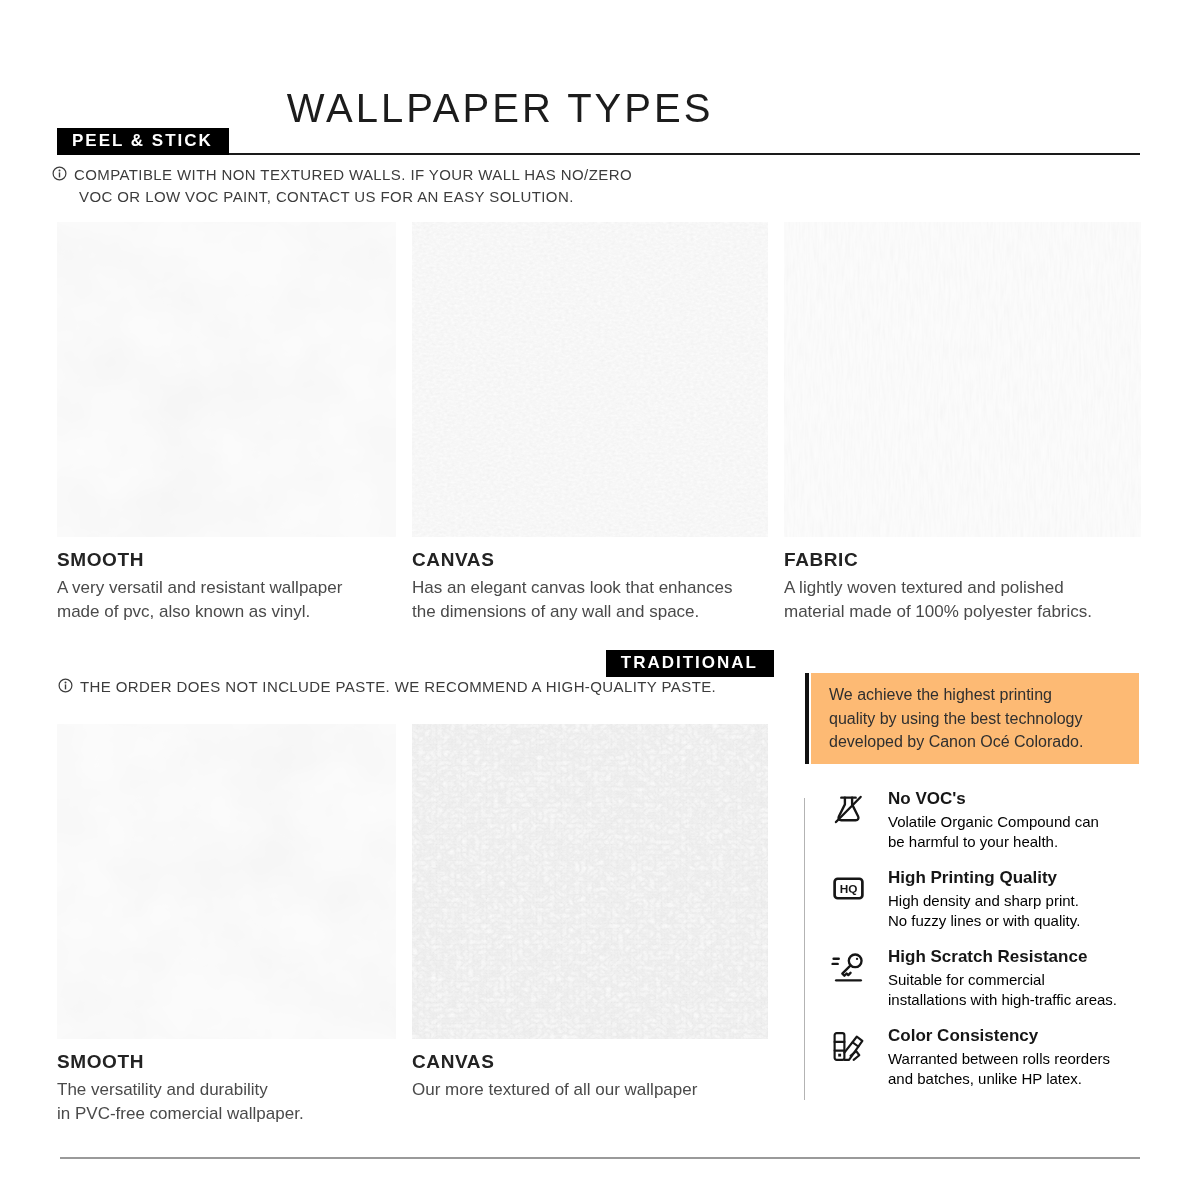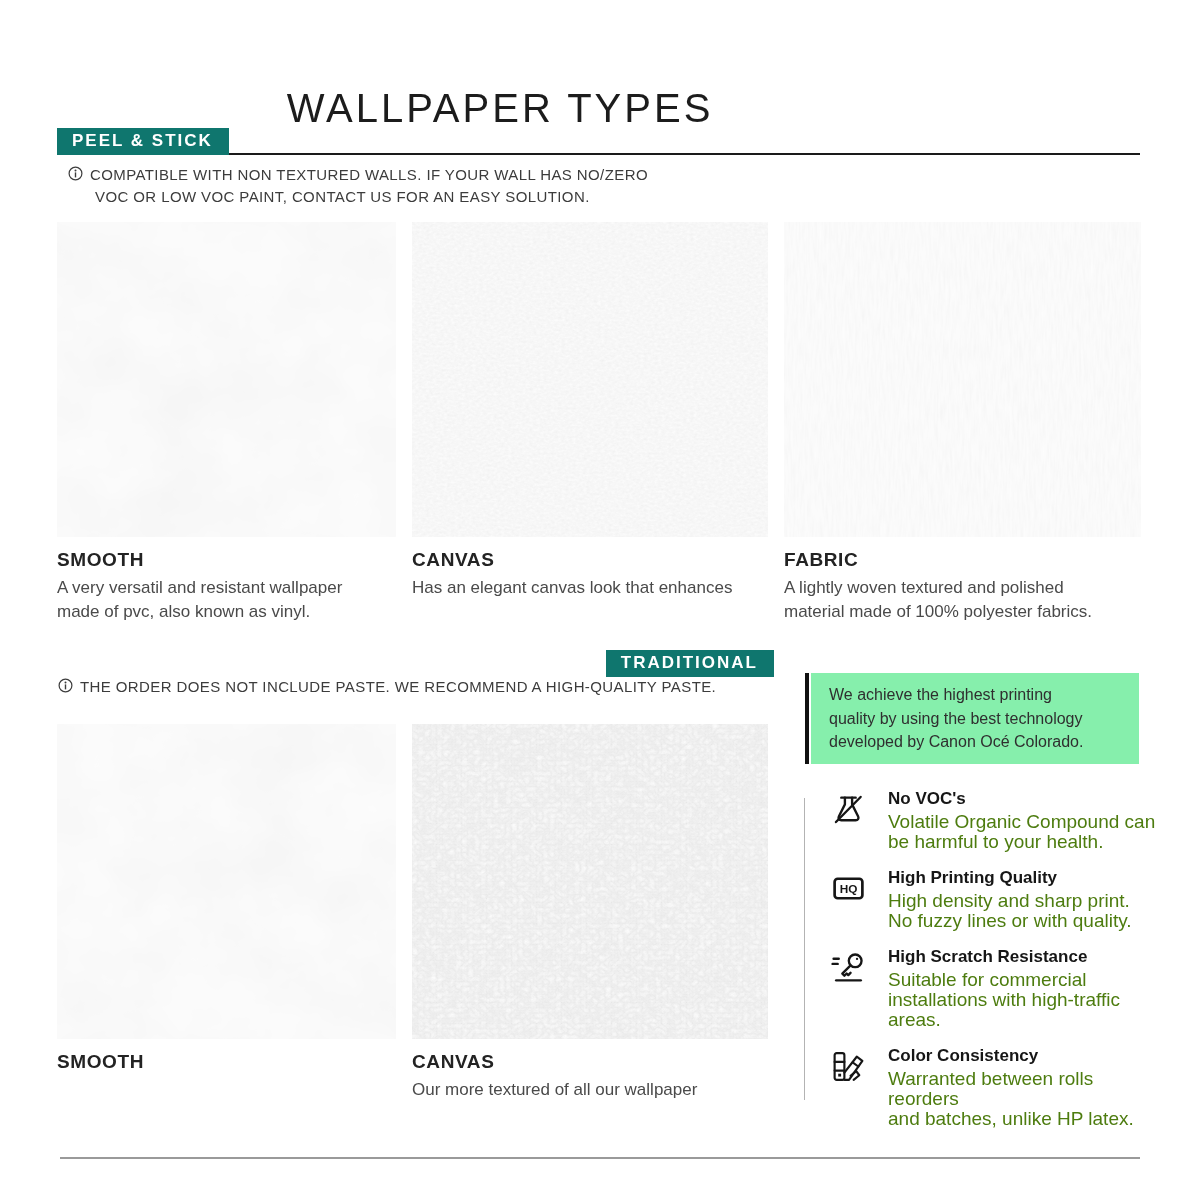--- a/index.html
+++ b/index.html
@@ -12,31 +12,31 @@
 
   
   .page-title{
     top:58px;left:0;width:1000px;text-align:center;
     font-size:40px;font-weight:400;letter-spacing:3px;color:#1c1c1c;margin-top:28px;
   }
 
   
   .section-bar{display:flex;align-items:flex-end;}
   .bar-box{
-    background:#0f766e;color:#ffffff;
+    background:#000000;color:#ffffff;
     font-size:17px;font-weight:700;letter-spacing:2px;
     padding:3px 16px 4px 15px;line-height:20px;
   }
   .bar-line{flex:1;border-bottom:2px solid #1a1a1a;height:0;}
   .sec1{top:128px;left:57px;width:1083px;}
   .sec2{top:650px;left:57px;width:717px;flex-direction:column;}
 
   
   .note{display:flex;gap:7px;color:#3c3c3c;}
-  .note-1{top:164px;left:68px;}
+  .note-1{top:164px;left:52px;}
   .note-2{top:676px;left:58px;}
   .note svg{margin-top:2px;flex-shrink:0;}
   .note-text{font-size:15px;letter-spacing:.4px;line-height:21.5px;}
   .note-text .l2{display:block;padding-left:5px;}
 
   
   .row{display:flex;gap:16px;}
   .row-1{top:222px;left:57px;}
   .row-2{top:724px;left:57px;}
   .cell-a{width:339px;}
@@ -49,34 +49,34 @@
   }
   .sw-desc{margin-top:5px;font-size:17px;line-height:23.5px;color:#4a4a4a;}
   .sw-desc span{display:block;}
 
   
   .bottom-line{top:1157px;left:60px;width:1080px;height:2px;background:#9a9a9a;}
 
   
   .quote-bar{left:805px;top:673px;width:4px;height:91px;background:#111111;}
   .quote-box{
-    left:811px;top:673px;width:328px;height:91px;background:#86efac;
+    left:811px;top:673px;width:328px;height:91px;background:#fdba74;
     display:flex;flex-direction:column;justify-content:center;
     padding-left:18px;box-sizing:border-box;
     font-size:16px;line-height:23.5px;color:#2f2f2f;
   }
   .quote-box span{display:block;}
 
   
   .feat-rule{left:804px;top:798px;width:1px;height:302px;background:#b3b3b3;}
   .features{left:830px;top:789px;width:330px;}
   .feature{display:flex;gap:18px;margin-bottom:16px;min-height:61px;}
   .f-icon{width:40px;flex-shrink:0;padding-top:2px;}
   .f-title{font-size:17px;font-weight:700;color:#161616;margin-bottom:3px;}
-  .f-desc{font-size:19px;line-height:20px;color:#4d7c0f;}
+  .f-desc{font-size:15px;line-height:20px;color:#000000;}
   .f-desc span{display:block;}
 </style>
 </head>
 <body>
 
 <svg width="0" height="0" style="position:absolute" aria-hidden="true">
   <defs>
     <filter id="texSmooth" x="0" y="0" width="100%" height="100%">
       <feTurbulence type="fractalNoise" baseFrequency="0.012 0.015" numOctaves="4" seed="7"></feTurbulence>
       <feColorMatrix type="saturate" values="0"></feColorMatrix>
@@ -158,20 +158,21 @@
   <div class="cell-b">
     <div class="swatch">
       <svg width="356" height="315" preserveAspectRatio="none">
         <rect width="356" height="315" fill="#f5f5f5"></rect>
         <rect width="356" height="315" filter="url(#texCanvas)"></rect>
       </svg>
     </div>
     <div class="sw-name">CANVAS</div>
     <div class="sw-desc">
       <span>Has an elegant canvas look that enhances</span>
+      <span>the dimensions of any wall and space.</span>
     </div>
   </div>
 
   <div class="cell-c">
     <div class="swatch">
       <svg width="357" height="315" preserveAspectRatio="none">
         <rect width="357" height="315" fill="#f0f0f1"></rect>
         <rect width="357" height="315" filter="url(#texFabric)"></rect>
       </svg>
     </div>
@@ -202,20 +203,24 @@
 <div class="abs row row-2">
 
   <div class="cell-a">
     <div class="swatch">
       <svg width="339" height="315" preserveAspectRatio="none">
         <rect width="339" height="315" fill="#f2f2f2"></rect>
         <rect width="339" height="315" filter="url(#texSmooth)" transform="translate(339,315) rotate(180)"></rect>
       </svg>
     </div>
     <div class="sw-name">SMOOTH</div>
+    <div class="sw-desc">
+      <span>The versatility and durability</span>
+      <span>in PVC-free comercial wallpaper.</span>
+    </div>
   </div>
 
   <div class="cell-b">
     <div class="swatch">
       <svg width="356" height="315" preserveAspectRatio="none">
         <rect width="356" height="315" fill="#f1f1f1"></rect>
         <rect width="356" height="315" filter="url(#texRoughCanvas)"></rect>
       </svg>
     </div>
     <div class="sw-name">CANVAS</div>

